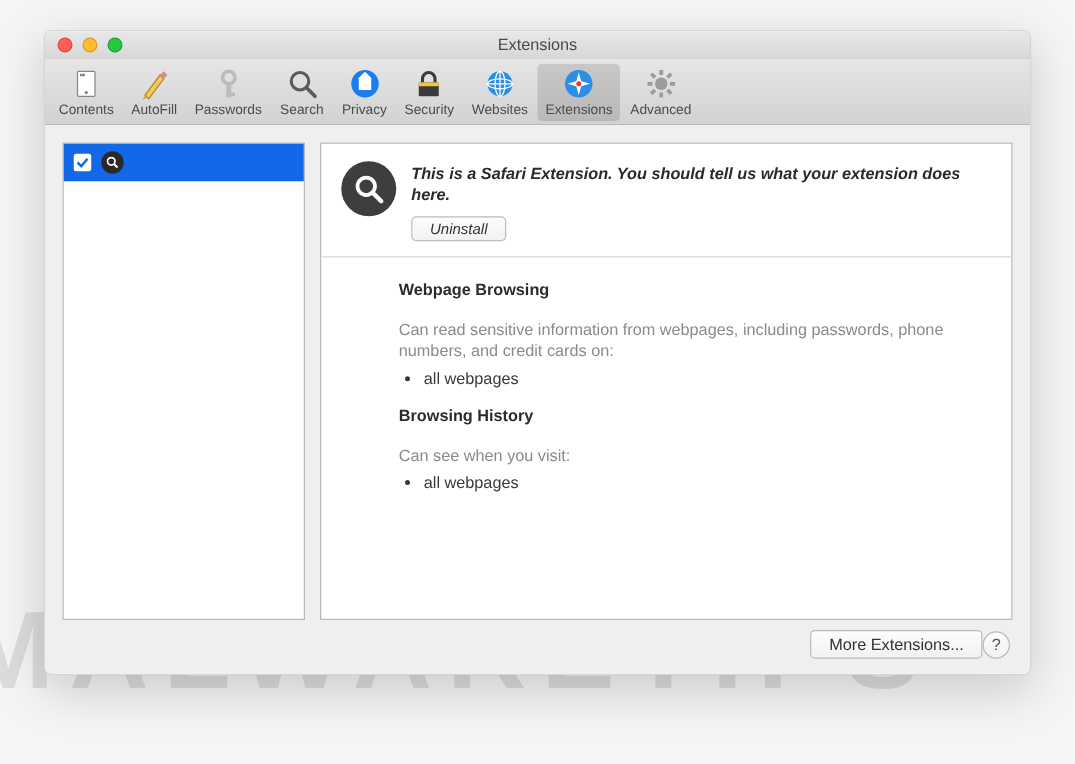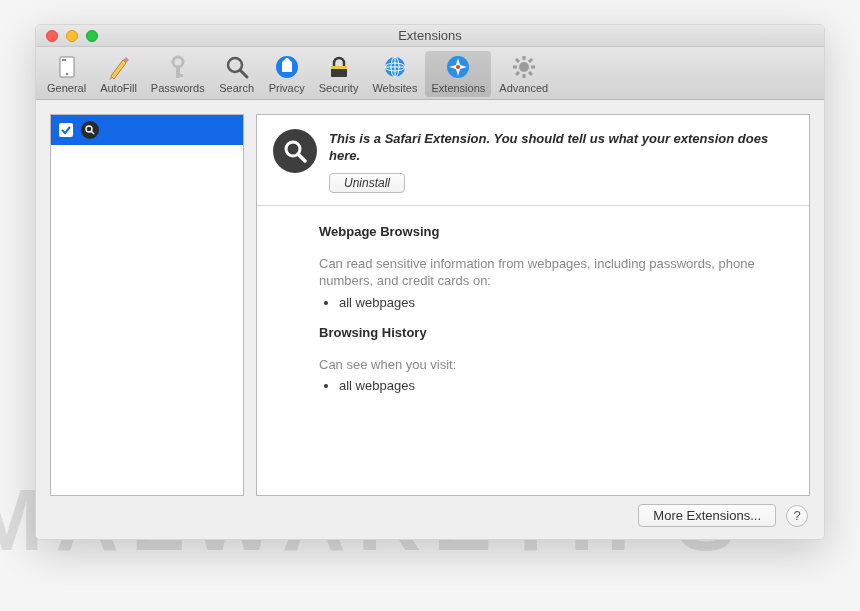--- a/index.html
+++ b/index.html
@@ -175,21 +175,21 @@
     font-size: 13px;
   }
   .perm-title { font-weight: 700; color:#2b2b2b; }
   .perm-sub { color:#8a8a8a; margin: 16px 0 4px; line-height:1.35;}
   .perm-list { margin: 0 0 14px 0; padding-left: 20px; }
   .perm-list li { color:#3a3a3a; padding: 1px 0; }
   .footer {
     display:flex;
     justify-content:flex-end;
     align-items:center;
-    gap: 10px;
+    gap: 0;
     padding: 8px 2px 2px;
   }
   .more-btn {
     font-size: 13px;
     background: linear-gradient(#fdfdfd,#f1f1f1);
     border: 1px solid #bcbcbc;
     border-radius: 4px;
     padding: 3px 14px;
     cursor: default;
   }
@@ -223,21 +223,21 @@
   <div class="toolbar">
 
     <div class="tb-item">
       <div class="tb-icon">
         <svg width="26" height="26" viewBox="0 0 26 26">
             <rect x="6" y="3" width="14" height="20" rx="1" fill="#fff" stroke="#888"></rect>
             <rect x="8" y="5" width="4" height="2" fill="#888"></rect>
             <circle cx="13" cy="20" r="1.3" fill="#888"></circle>
           </svg>
       </div>
-      <div class="tb-label">General</div>
+      <div class="tb-label">Contents</div>
     </div>
 
 
     <div class="tb-item">
       <div class="tb-icon">
         <svg width="26" height="26" viewBox="0 0 26 26">
             <path d="M6 22 L18 6 L21 9 L9 25 Z" fill="#f4c95a" stroke="#b0862b"></path>
             <path d="M18 6 L21 3 L24 6 L21 9 Z" fill="#d58b8b"></path>
             <path d="M6 22 L4 26 L8 24 Z" fill="#c9a36a"></path>
           </svg>

